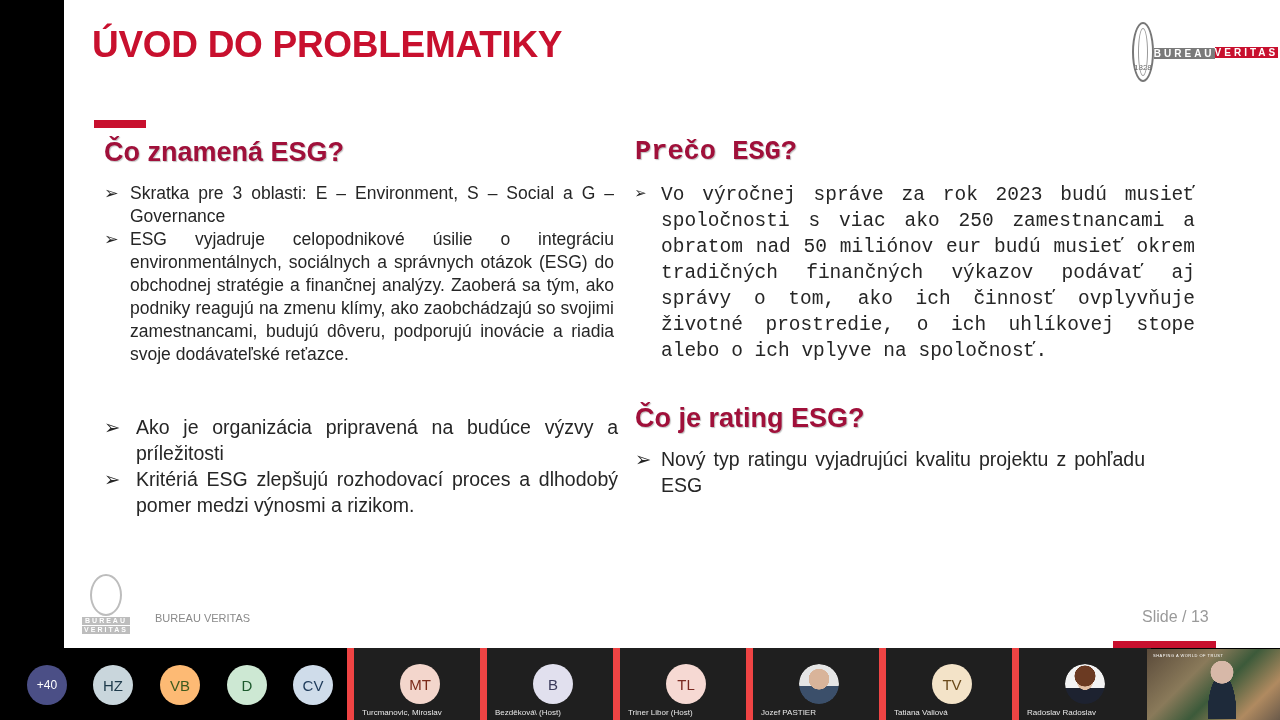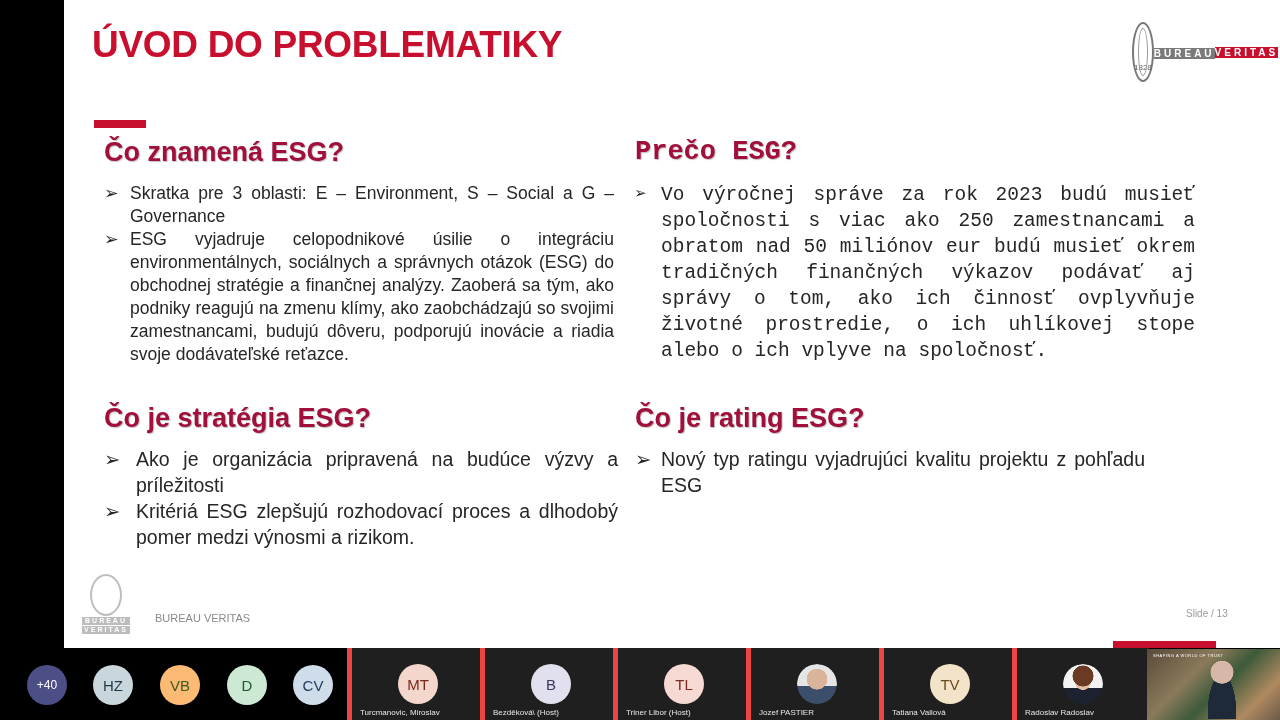--- a/index.html
+++ b/index.html
@@ -29,25 +29,25 @@
   .s3 .bullets { margin-top:12px; }
   .s3 .bullets li { font-size:19.5px; line-height:26px; padding-left:32px; }
   .s4 { left:571px; top:402px; width:510px; }
   .s4 .bullets { margin-top:12px; }
   .s4 .bullets li { font-size:19.5px; line-height:26px; }
   .footer-logo { position:absolute; left:18px; top:574px; width:48px; display:flex; flex-direction:column; align-items:center; opacity:0.55; }
   .footer-logo .seal { width:32px; height:42px; border:2px solid #888; border-radius:50%; box-sizing:border-box; }
   .footer-logo .word { width:48px; height:8px; font-size:7px; color:#fff; letter-spacing:2px; text-align:center; line-height:8px; background:#888; margin-top:1px; font-weight:bold; }
   .footer-logo .word:first-of-type { margin-top:2px; }
   .footer-brand { position:absolute; left:91px; top:612px; font-size:11px; color:#8a8a8a; }
-  .slide-num { position:absolute; left:1078px; top:608px; font-size:10px; color:#9a9a9a;margin-left:44px; }
+  .slide-num { position:absolute; left:1078px; top:608px; font-size:16px; color:#9a9a9a; }
   .footer-bar { position:absolute; left:1049px; top:641px; width:103px; height:7px; background:#c8102e; }
   .bar { position:absolute; left:0; top:648px; width:1280px; height:72px; background:#000; }
   .small-av { position:absolute; top:665px; width:40px; height:40px; border-radius:50%; display:flex; align-items:center; justify-content:center; font-size:15px; }
-  .tile { position:absolute; top:648px; height:72px; width:132px; background:#1f1f1f; border-left:5px solid #ef4444; }
+  .tile { position:absolute; top:648px; height:72px; width:132px; background:#1f1f1f; border-left:7px solid #ef4444; }
   .tile .av { position:absolute; left:46px; top:16px; width:40px; height:40px; border-radius:50%; display:flex; align-items:center; justify-content:center; font-size:15px; overflow:hidden; }
   .tile .name { position:absolute; left:8px; top:60px; font-size:8px; color:#e8e8e8; white-space:nowrap; }
   .photo-face { width:40px; height:40px; border-radius:50%; background:radial-gradient(circle at 50% 38%, #d9b49a 0 32%, transparent 33%), linear-gradient(#e5e5e5 0 55%, #3b4f6a 55%); }
   .photo-face2 { width:40px; height:40px; border-radius:50%; background:radial-gradient(circle at 50% 30%, #6b3a22 0 30%, transparent 31%), radial-gradient(circle at 50% 45%, #e2bfa5 0 26%, transparent 27%), linear-gradient(#f3f3f3 0 60%, #1d2230 60%); }
   .video { position:absolute; left:1147px; top:649px; width:133px; height:71px; background:linear-gradient(135deg,#5a4a3a 0%,#8a7a5a 35%,#3c5a3a 55%,#b08a60 80%,#6a5a4a 100%); overflow:hidden; }
   .video .person { position:absolute; left:55px; top:10px; width:40px; height:60px; background:radial-gradient(circle at 50% 22%, #d7b8a8 0 22%, transparent 23%), radial-gradient(ellipse at 50% 90%, #1e2a3a 0 50%, transparent 51%); }
   .video .tag { position:absolute; left:6px; top:4px; font-size:4px; color:#fff; line-height:5px; letter-spacing:0.5px; }
 </style>
 </head>
 <body>
@@ -73,21 +73,20 @@
   </div>
 
   <div class="section s2">
     <h2 class="heading">Prečo ESG?</h2>
     <ul class="bullets">
       <li><span class="arrow">➢</span><span>Vo výročnej správe za rok 2023 budú musieť spoločnosti s viac ako 250 zamestnancami a obratom nad 50 miliónov eur budú musieť okrem tradičných finančných výkazov podávať aj správy o tom, ako ich činnosť ovplyvňuje životné prostredie, o ich uhlíkovej stope alebo o ich vplyve na spoločnosť.</span></li>
     </ul>
   </div>
 
   <div class="section s3">
-    <h2 class="heading">Čo je stratégia ESG?</h2>
     <ul class="bullets">
       <li><span class="arrow">➢</span><span>Ako je organizácia pripravená na budúce výzvy a príležitosti</span></li>
       <li><span class="arrow">➢</span><span>Kritériá ESG zlepšujú rozhodovací proces a dlhodobý pomer medzi výnosmi a rizikom.</span></li>
     </ul>
   </div>
 
   <div class="section s4">
     <h2 class="heading">Čo je rating ESG?</h2>
     <ul class="bullets">
       <li><span class="arrow">➢</span><span>Nový typ ratingu vyjadrujúci kvalitu projektu z pohľadu ESG</span></li>

